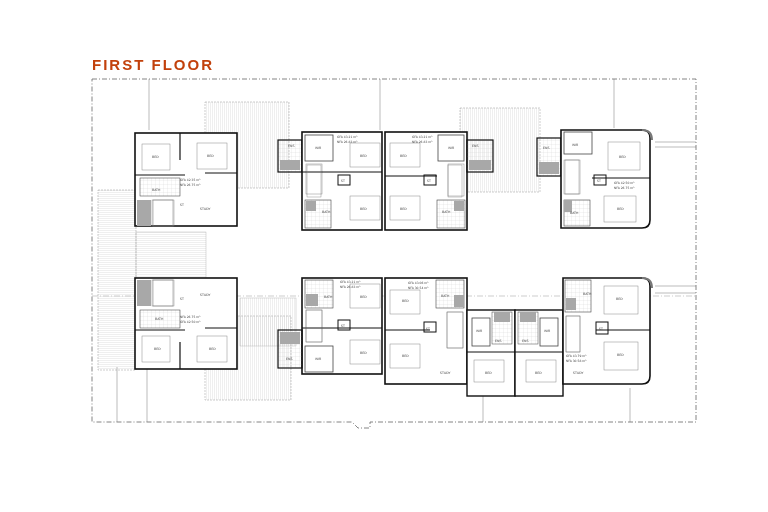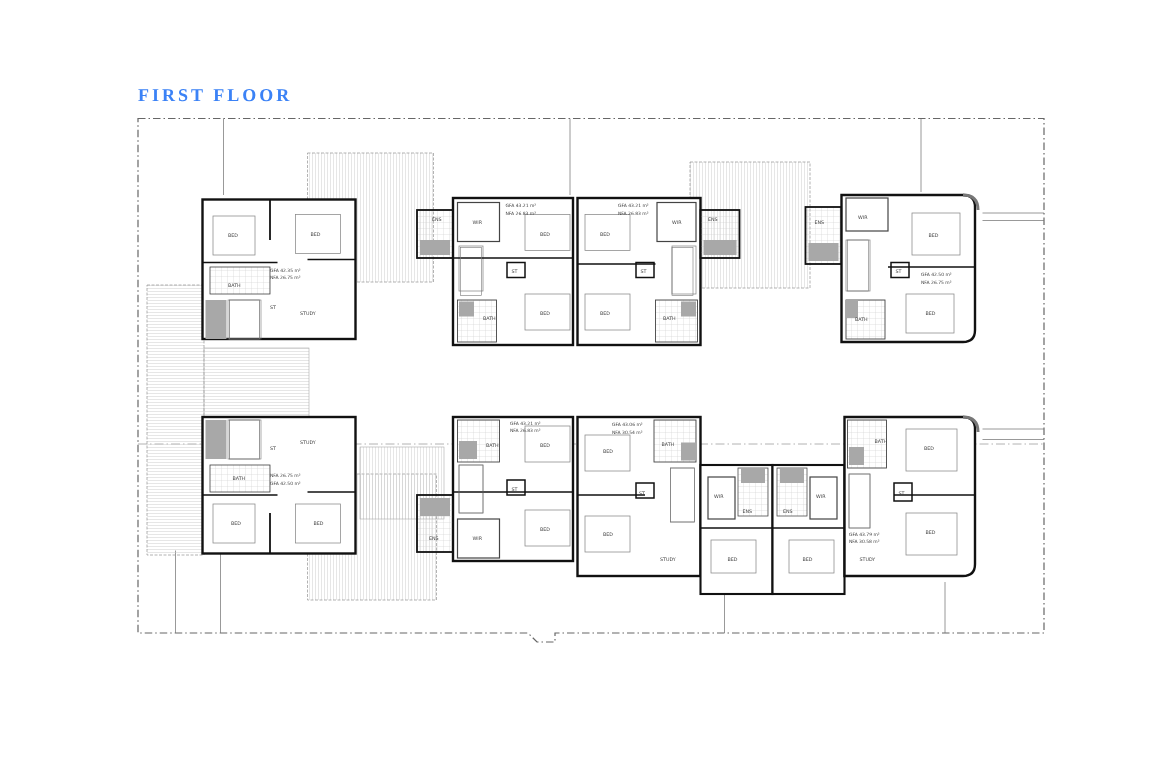--- a/index.html
+++ b/index.html
@@ -1,17 +1,17 @@
 <!DOCTYPE html>
 <html><head>
 <meta charset="utf-8">
 <style>
   html,body{margin:0;padding:0;background:#fff;}
   body{width:768px;height:512px;position:relative;overflow:hidden;font-family:"DejaVu Sans",sans-serif;}
-  .title{position:absolute;left:92px;top:56px;font-size:12px;font-weight:bold;letter-spacing:2px;color:#3b82f6;font-family:Liberation Serif, serif;}
+  .title{position:absolute;left:92px;top:56px;font-size:15px;font-weight:bold;letter-spacing:2px;color:#c2410c;font-family:Liberation Sans, sans-serif;}
   svg{position:absolute;left:0;top:0;}
   .lbl{font-family:"DejaVu Sans",sans-serif;font-size:3.2px;fill:#444;}
   .area{font-family:"DejaVu Sans",sans-serif;font-size:3px;fill:#444;}
 </style>
 </head>
 <body>
 
 <div class="title">FIRST FLOOR</div>
 
 <svg width="768" height="512" viewBox="0 0 768 512">

